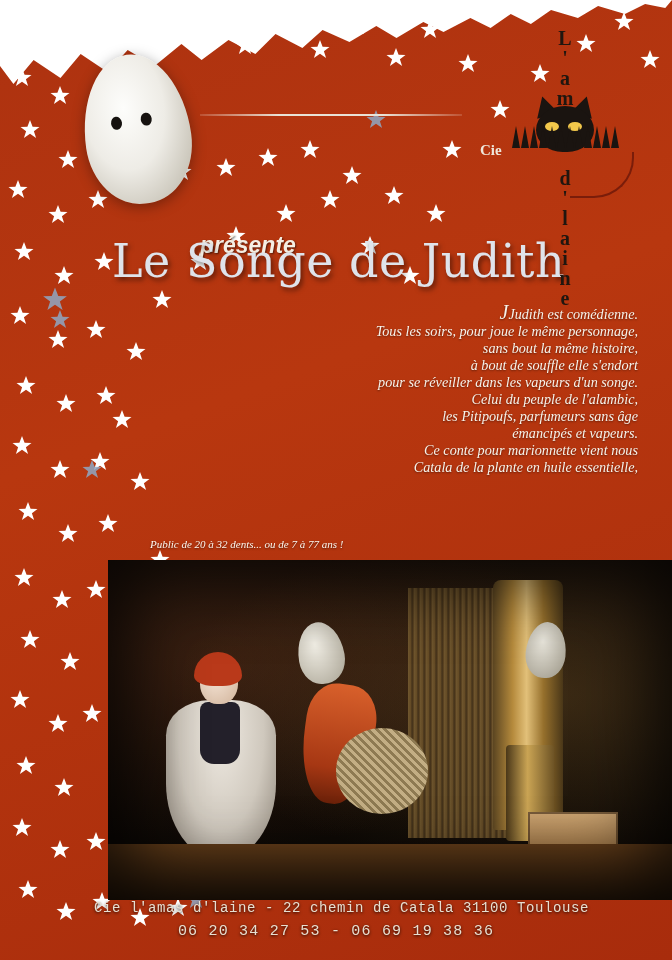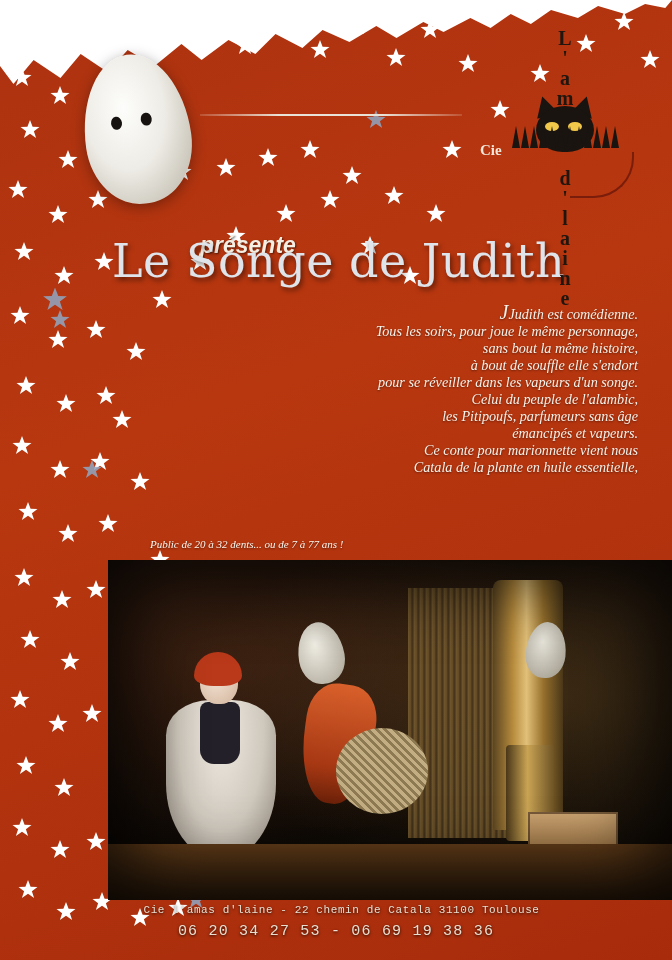--- a/index.html
+++ b/index.html
@@ -318,21 +318,21 @@
 
   .footer {
     position: absolute;
     left: 0; bottom: 20px;
     width: 672px;
     text-align: center;
     font-family: "Liberation Mono", monospace;
     color: #e8dfd1;
     text-shadow: 0 1px 3px rgba(0,0,0,0.85);
   }
-  .footer .addr { font-size: 11px; letter-spacing: 0.6px; padding-left: 11px; }
+  .footer .addr { font-size: 14px; letter-spacing: 0.6px; padding-left: 11px; }
   .footer .phone { font-size: 15px; letter-spacing: 1.2px; margin-top: 7px; }
 </style>
 </head>
 <body>
 
 <div class="poster">
 
   <div class="torn-white"></div>
 
   <svg class="stars-layer" viewBox="0 0 672 960" xmlns="http://www.w3.org/2000/svg">

